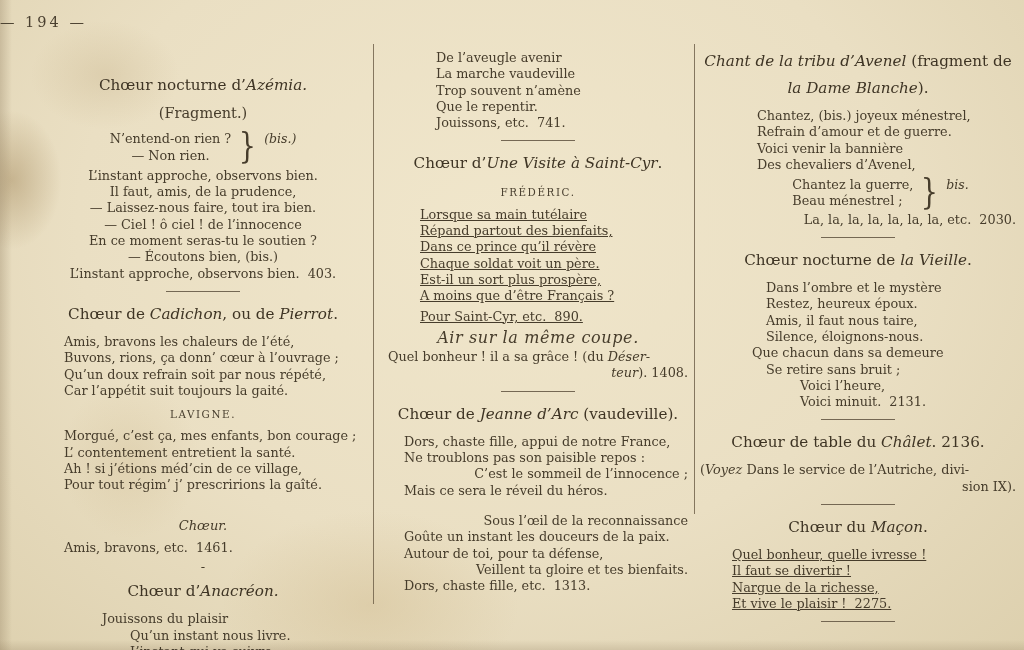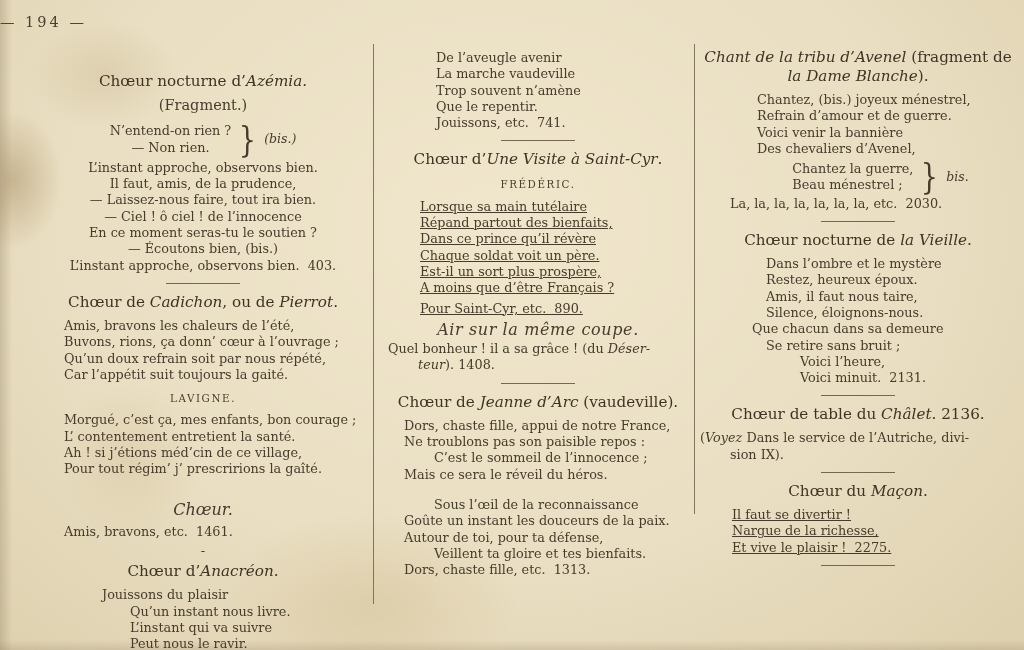--- a/index.html
+++ b/index.html
@@ -21,39 +21,39 @@
 
   .vrule{position:absolute;width:1px;background:#6a5b45;opacity:0.8;}
   .vrule1{left:373px;top:44px;height:560px;}
   .vrule2{left:694px;top:44px;height:470px;}
 
   .col{position:absolute;font-size:12.8px;line-height:16.3px;}
   .col1{left:42px;top:72px;width:322px;}
   .col2{left:388px;top:46px;width:300px;}
   .col3{left:700px;top:48px;width:316px;}
 
-  .heading{text-align:center;font-size:15.2px;line-height:19px;margin:0 0 6px 0;color:#3e3424;}
+  .heading{text-align:center;font-size:15.2px;line-height:27px;margin:0 0 6px 0;color:#3e3424;}
   .heading .it, .it{font-style:italic;}
   .subheading{text-align:center;font-size:14.5px;margin:6px 0 10px 0;}
   .line{white-space:pre-wrap;}
   .vblock{margin:4px 0;}
   .centered .line{text-align:center;}
   .author{text-align:center;font-size:10.3px;letter-spacing:1.6px;margin:7px 0 6px 0;color:#4a4030;}
-  .chorus-label{text-align:center;font-style:italic;font-size:16px;margin:24px 0 6px 0;}
+  .chorus-label{text-align:center;font-style:italic;font-size:13px;margin:24px 0 6px 0;}
   .air-label{text-align:center;font-style:italic;font-size:16px;letter-spacing:0.6px;margin:5px 0 3px 0;}
   .divider{width:74px;border:none;border-top:1px solid #5f5240;margin:9px auto 9px auto;opacity:0.85;}
   .mini-dash{text-align:center;font-size:13px;line-height:10px;margin:6px 0;}
 
-  .brace-group{display:flex;justify-content:center;align-items:center;gap:5px;margin:2px 0;}
+  .brace-group{display:flex;justify-content:center;gap:5px;margin:2px 0;}
   .brace-lines{text-align:center;}
   .brace-lines.la{text-align:left;margin-left:45px;}
   .brace-char{font-size:36px;line-height:30px;font-weight:400;transform:scaleX(0.75);color:#463c2b;}
   .brace-label{font-style:italic;font-size:12.5px;}
 
-  .p22{padding-left:22px;} .p16{padding-left:16px;} .p30{padding-left:30px;}
+  .p22{padding-left:22px;} .p16{padding-left:16px;} .p30{padding-left:30px;text-align:right;}
   .p32{padding-left:32px;text-decoration:underline;} .p38{padding-left:38px;}
   .p48{padding-left:48px;} .p52{padding-left:52px;} .p57{padding-left:57px;}
   .p60{padding-left:60px;} .p66{padding-left:66px;} .p88{padding-left:88px;}
   .p100{padding-left:100px;}
   .gap{height:6px;}
 </style>
 </head>
 <body>
 
 <div class="stain stain1"></div>
@@ -214,19 +214,20 @@
   <div>
     <div class="heading"><span>Chœur de table du </span><span class="it">Châlet</span><span>. 2136.</span></div>
     <div class="line"><span>(</span><span class="it">Voyez</span><span> Dans le service de l’Autriche, divi-</span></div>
     <div class="line p30">sion IX).</div>
     <hr class="divider">
   </div>
 
   <div>
     <div class="heading"><span>Chœur du </span><span class="it">Maçon</span><span>.</span></div>
     <div class="vblock p32">
+      <div class="line">Quel bonheur, quelle ivresse !</div>
       <div class="line">Il faut se divertir !</div>
       <div class="line">Nargue de la richesse,</div>
       <div class="line">Et vive le plaisir !  2275.</div>
     </div>
     <hr class="divider">
   </div>
 </div>
 
 </body></html>

